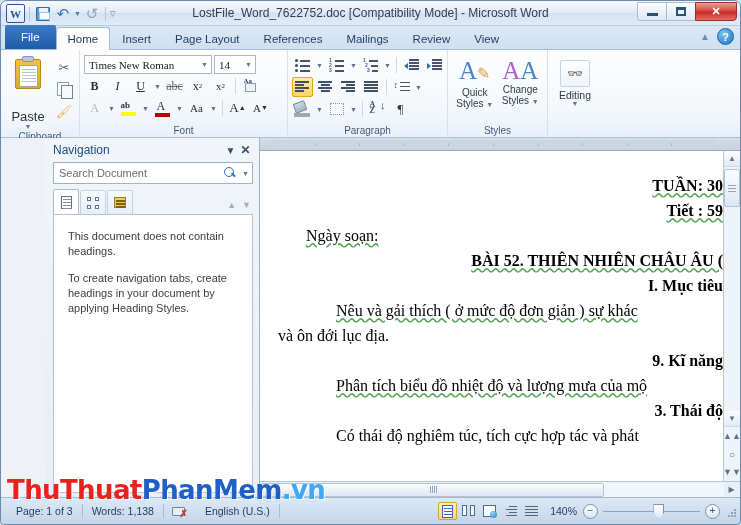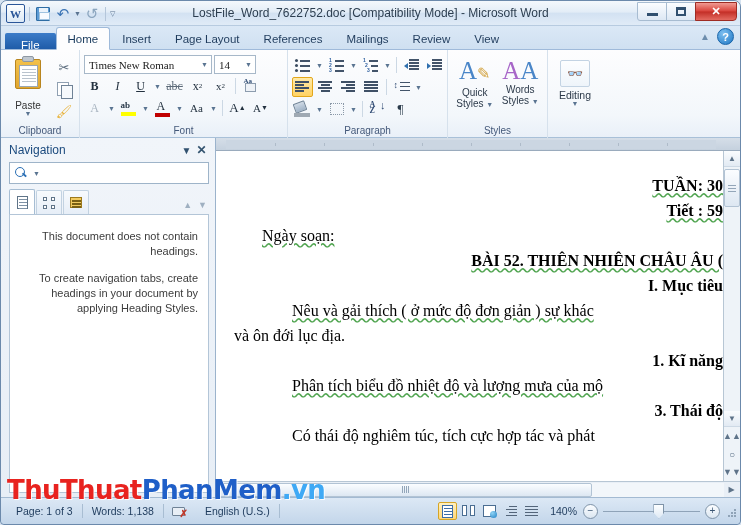--- a/index.html
+++ b/index.html
@@ -100,21 +100,21 @@
   .tab {
     height:22px; line-height:22px;
     padding:0 11px;
     font-size:11.5px; color:#1f3b5c;
     border:1px solid transparent;
     border-bottom:none;
     cursor:default;
   }
   .tab.file {
     background: linear-gradient(180deg,#3b7bc8,#1f5ca8);
-    color:#fff; height:16px; line-height:24px;
+    color:#fff; height:24px; line-height:24px;
     padding:0 16px;
     border-radius:2px 2px 0 0;
     border:none;
   }
   .tab.active {
     background:#fdfdfe;
     border:1px solid #9fbada;
     border-bottom:1px solid #fdfdfe;
     border-radius:3px 3px 0 0;
     height:23px; line-height:23px;
@@ -172,21 +172,21 @@
   }
   .cb-clip {
     position:absolute;left:9px;top:0px;width:12px;height:6px;
     background:#bfc7cf;border:1px solid #8e98a3;border-radius:2px;
   }
   .cb-page {
     position:absolute;left:6px;top:9px;width:19px;height:22px;
     background:#fff;border:1px solid #9aa6b2;
   }
   .cb-line{position:absolute;left:2px;height:1px;background:#b9c3cd;width:14px;}
-  .paste-label{font-size:10px;color:#333;margin-top:10px;}
+  .paste-label{font-size:13px;color:#333;margin-top:19px;}
   .paste-arrow{font-size:7px;color:#5a7491;line-height:6px;}
   .cb-side { display:flex;flex-direction:column;gap:2px;padding-top:4px;padding-left:2px; }
   .cb-sbtn { width:22px;height:20px;display:flex;align-items:center;justify-content:center;font-size:12px;}
   .scissors{color:#5b6c7d;font-size:13px;}
   .copy-ico{position:relative;width:15px;height:15px;}
   .copy-ico:before{content:"";position:absolute;left:0;top:0;width:10px;height:12px;background:#fff;border:1px solid #8fa0b2;}
   .copy-ico:after{content:"";position:absolute;left:4px;top:3px;width:10px;height:12px;background:#f6f9fc;border:1px solid #6f8296;}
   .brush-ico{color:#e8b23a;font-size:13px;}
 
   
@@ -269,20 +269,21 @@
   .ebtn{width:46px;display:flex;flex-direction:column;align-items:center;padding-top:3px;}
   .ebox{width:30px;height:27px;border:1px solid #c3d3e3;background:linear-gradient(180deg,#fdfeff,#eef4fa);border-radius:2px;display:flex;align-items:center;justify-content:center;}
   .binoc{font-size:13px;color:#2a5fa0;}
 
   
   #workarea {
     position:absolute; left:0; right:0;
     top:137px; bottom:27px;
     display:flex;
     background:#eef2f7;
+    padding-left:44px;
   }
 
   
   #navpane {
     width:215px;
     background:linear-gradient(180deg,#f1f5fa,#e7eef6);
     border-right:1px solid #9bb3cc;
     display:flex;flex-direction:column;
     padding:0 6px 4px 8px;
   }
@@ -317,21 +318,20 @@
   .ni-doc i{position:absolute;left:1px;height:1px;width:8px;background:#7f92a5;}
   .ni-grid{width:12px;height:12px;position:relative;}
   .ni-grid b{position:absolute;width:4px;height:4px;border:1px solid #5f7488;background:#fff;}
   .ni-list{width:12px;height:11px;background:#f2cb5f;border:1px solid #9d7a1d;position:relative;}
   .ni-list i{position:absolute;left:1px;height:1.5px;width:9px;background:#7a6012;}
   .nav-updown{position:absolute;right:2px;bottom:4px;display:flex;gap:6px;}
   .nav-updown span{font-size:9px;color:#9fb0c1;}
   .nav-body{
     flex:1;background:#fff;border:1px solid #b3c5d7;border-top:none;
     padding:14px 10px 8px 14px;
-    text-align:right;
   }
   .nav-msg{font-size:11px;color:#3c3c3c;line-height:15px;margin-bottom:12px;}
 
   
   #docregion{
     flex:1;position:relative;background:#808e9e;
     display:flex;flex-direction:column;
   }
   .ruler-strip{
     height:13px;
@@ -742,21 +742,21 @@
 
     <div class="rgroup styles-grp">
       <div class="rgroup-body" style="padding-top:2px;">
         <div class="sbig">
           <div class="art"><span style="color:#4a86c8;">A</span><span style="color:#d2a03a;font-size:16px;">✎</span></div>
           <div class="lbl">Quick</div>
           <div class="lbl2"><span>Styles</span> <span style="font-size:7px;color:#5a7491;">▼</span></div>
         </div>
         <div class="sbig">
           <div class="art"><span style="color:#a766c8;">A</span><span style="color:#4a86c8;">A</span></div>
-          <div class="lbl">Words</div>
+          <div class="lbl">Change</div>
           <div class="lbl2"><span>Styles</span> <span style="font-size:7px;color:#5a7491;">▼</span></div>
         </div>
       </div>
       <div class="rgroup-label">Styles</div>
     </div>
 
     <div class="rgroup edit-grp" style="border-right:none;">
       <div class="rgroup-body" style="padding-top:4px;">
         <div class="ebtn">
           <div class="ebox">
@@ -772,20 +772,21 @@
 
   <div id="workarea">
 
     <div id="navpane">
       <div class="nav-header">
         <span class="t">Navigation</span>
         <span class="nav-hd-ico">▼</span>
         <span class="nav-hd-ico x">✕</span>
       </div>
       <div class="nav-search">
+        <span class="ph">Search Document</span>
         <span class="mag"></span>
         <span class="tiny-dd" style="margin-left:5px;">▼</span>
       </div>
       <div class="nav-tabs">
         <div class="ntab active">
           <span class="ni-doc">
               <i style="top:2px"></i>
               <i style="top:5px"></i>
               <i style="top:8px"></i>
               <i style="top:11px"></i>
@@ -834,21 +835,21 @@
 
       <div id="docscroll">
         <div id="page">
           <div class="dline b i-indent"><span class="sq">TUẦN: 30</span></div>
           <div class="dline b i-indent"><span class="sq">Tiết :    59</span></div>
           <div class="dline i-indent"><span class="sq">Ngày soạn:</span></div>
           <div class="dline b title-line"><span class="sq">BÀI 52.   THIÊN NHIÊN CHÂU ÂU (</span></div>
           <div class="dline b i3"><span>I.   Mục tiêu</span></div>
           <div class="dline i3"><span class="sq">Nêu và gải thích  ( ở mức độ đơn giản ) sự khác</span></div>
           <div class="dline i4"><span>và ôn đới lục địa.</span></div>
-          <div class="dline b i2"><span>1. Kĩ năng</span></div>
+          <div class="dline b i2"><span>9. Kĩ năng</span></div>
           <div class="dline i3"><span class="sq">Phân tích biểu đồ nhiệt độ và lượng mưa của mộ</span></div>
           <div class="dline b i2"><span>3.   Thái độ</span></div>
           <div class="dline i3"><span>Có thái độ nghiêm túc, tích cực hợp tác và phát</span></div>
         </div>
 
         <div id="vscroll">
 
           <div class="vs-btn">▲</div>
           <div class="vs-thumb">
               <i></i>

